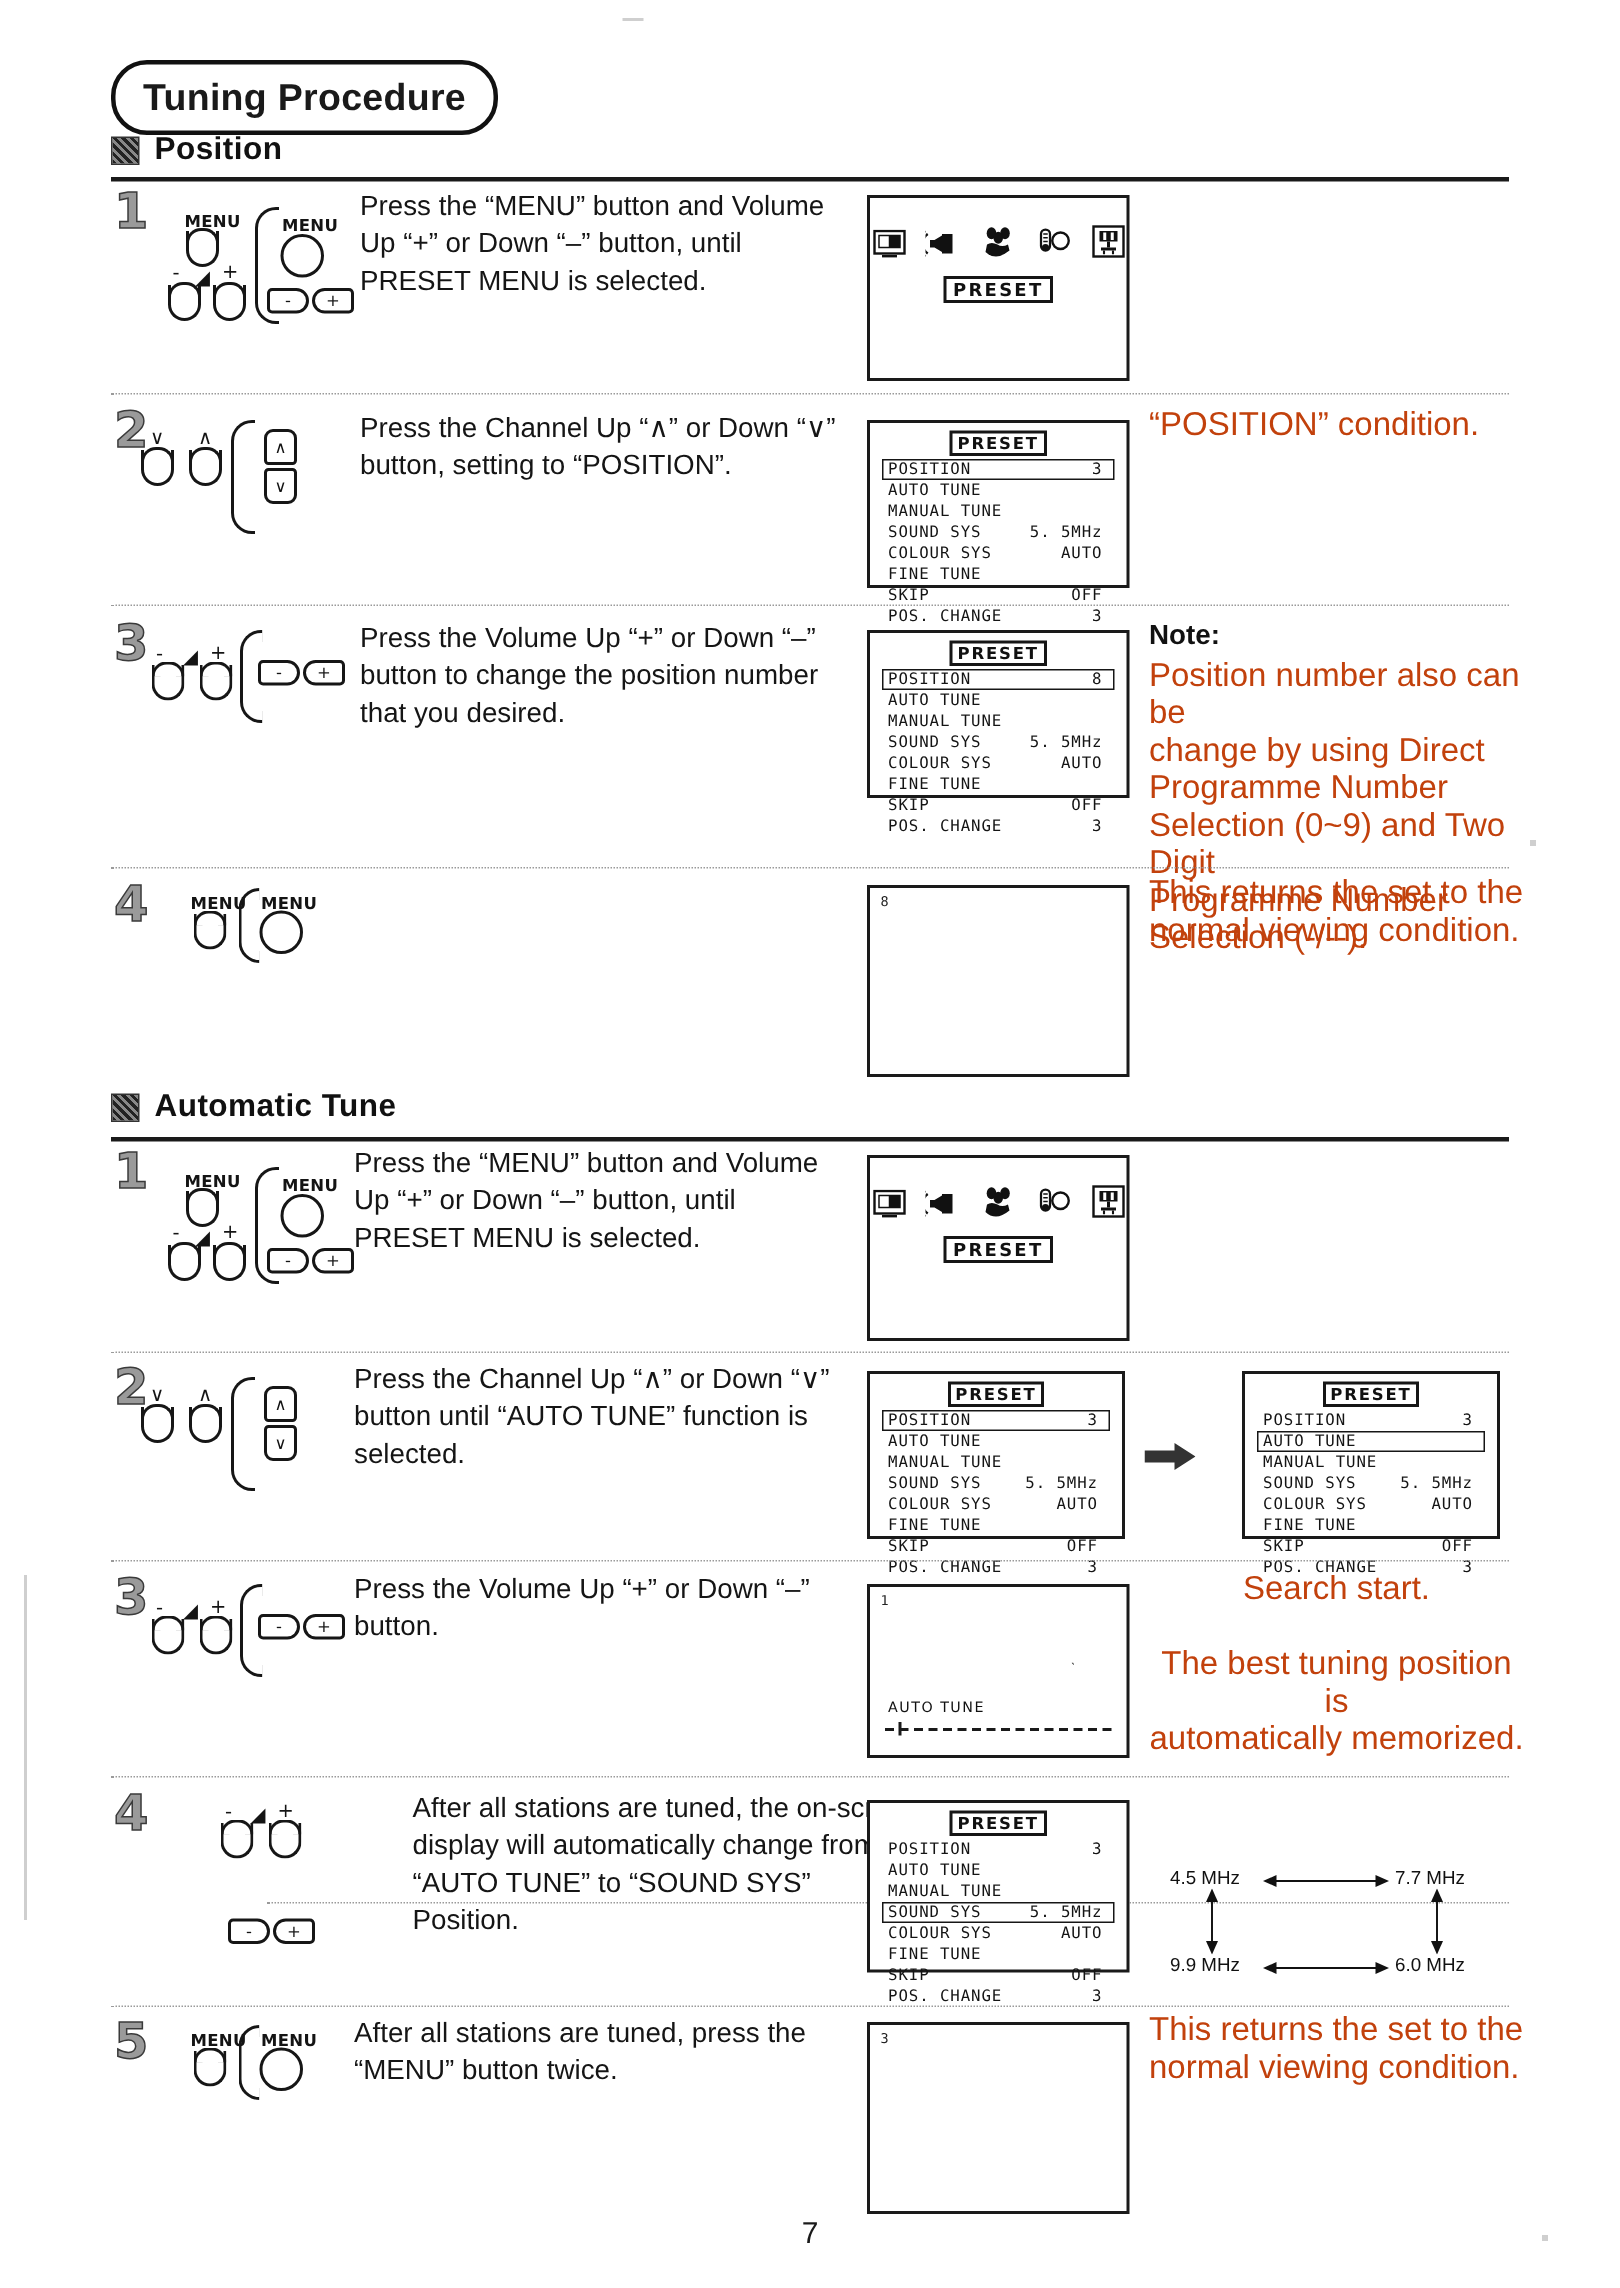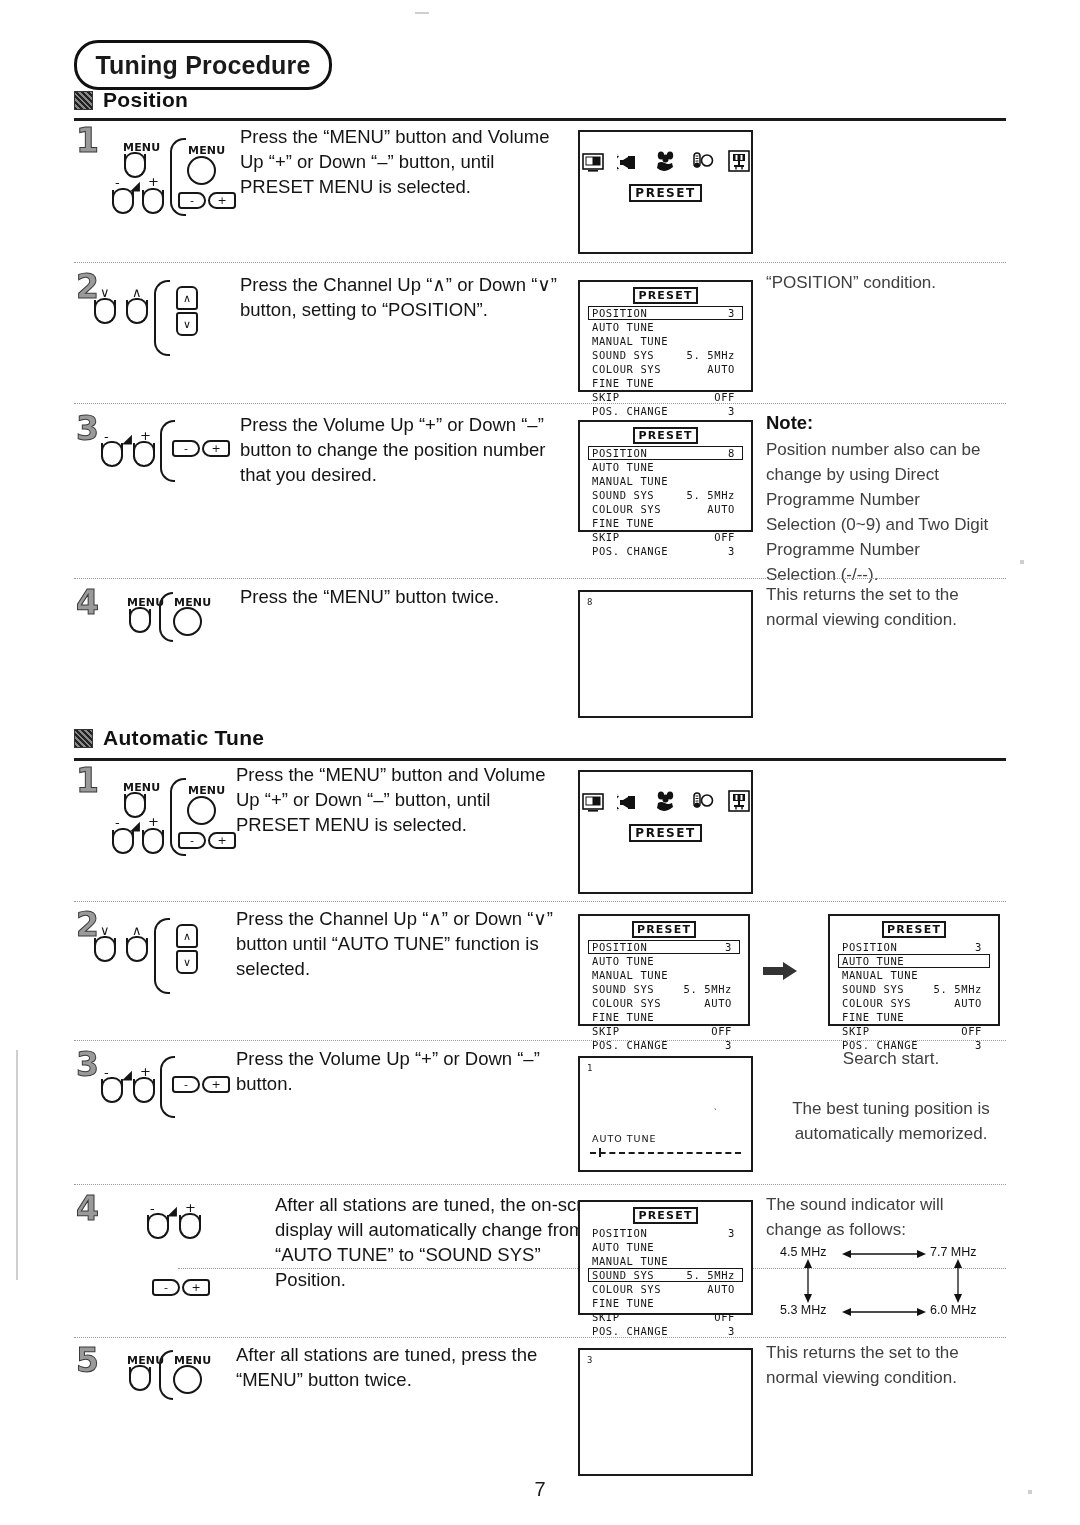--- a/index.html
+++ b/index.html
@@ -95,23 +95,23 @@
   
   .instr {
     position: absolute;
     font-size: 18.5px;
     line-height: 25px;
     color: #151515;
     white-space: pre-line;
   }
   .right-note {
     position: absolute;
-    font-size: 17px;
+    font-size: 22px;
     line-height: 25px;
-    color: #404040;
+    color: #c2410c;
     white-space: pre-line;
   }
   .note-title {
     position: absolute;
     font-size: 18.5px;
     font-weight: bold;
   }
 
   
   .ctrl { position: absolute; }
@@ -590,21 +590,20 @@
   <div class="step-num" style="left:76px;top:586px;">4</div>
 
   <div class="ctrl" style="left:126px;top:596px;width:110px;height:50px;">
     <span class="btn-cap" style="left:1px;top:0px;">MENU</span>
     <span class="btn-round" style="left:3px;top:13px;"></span>
     <span class="brace-l" style="left:33px;top:-4px;width:14px;height:50px;"></span>
     <span class="btn-cap" style="left:48px;top:0px;">MENU</span>
     <span class="remote-menu-btn" style="left:47px;top:11px;"></span>
   </div>
 
-  <div class="instr" style="left:240px;top:584px;width:335px;">Press the “MENU” button twice.</div>
 
   <div class="tv" style="left:578px;top:590px;width:175px;height:128px;">
     <span class="tv-corner-num">8</span>
   </div>
 
   <div class="right-note" style="left:766px;top:582px;width:250px;">This returns the set to the
 normal viewing condition.</div>
 
   <div class="section-head" style="left:74px;top:726px;">
     <span class="sec-marker"></span>
@@ -875,27 +874,25 @@
           <span class="k">SKIP</span>
           <span class="v">OFF</span>
         </div>
       <div class="osd-row">
           <span class="k">POS. CHANGE</span>
           <span class="v">3</span>
         </div>
     </div>
   </div>
 
-  <div class="right-note" style="left:766px;top:1192px;width:250px;">The sound indicator will
-change as follows:</div>
 
   <div class="cycle" style="left:780px;top:1245px;">
     <span class="cyc-lbl" style="left:0px;top:0px;">4.5 MHz</span>
     <span class="cyc-lbl" style="left:150px;top:0px;">7.7 MHz</span>
-    <span class="cyc-lbl" style="left:0px;top:58px;">5.3 MHz</span>
+    <span class="cyc-lbl" style="left:0px;top:58px;">9.9 MHz</span>
     <span class="cyc-lbl" style="left:150px;top:58px;">6.0 MHz</span>
 
     <svg class="cyc-arrow-h" style="left:62px;top:3px;" width="84" height="12" viewBox="0 0 84 12">
       <line x1="6" y1="6" x2="78" y2="6" stroke="#111" stroke-width="1.3"></line>
       <path d="M0 6 L9 2 L9 10 Z" fill="#111"></path>
       <path d="M84 6 L75 2 L75 10 Z" fill="#111"></path>
     </svg>
     <svg class="cyc-arrow-h" style="left:62px;top:61px;" width="84" height="12" viewBox="0 0 84 12">
       <line x1="6" y1="6" x2="78" y2="6" stroke="#111" stroke-width="1.3"></line>
       <path d="M0 6 L9 2 L9 10 Z" fill="#111"></path>

